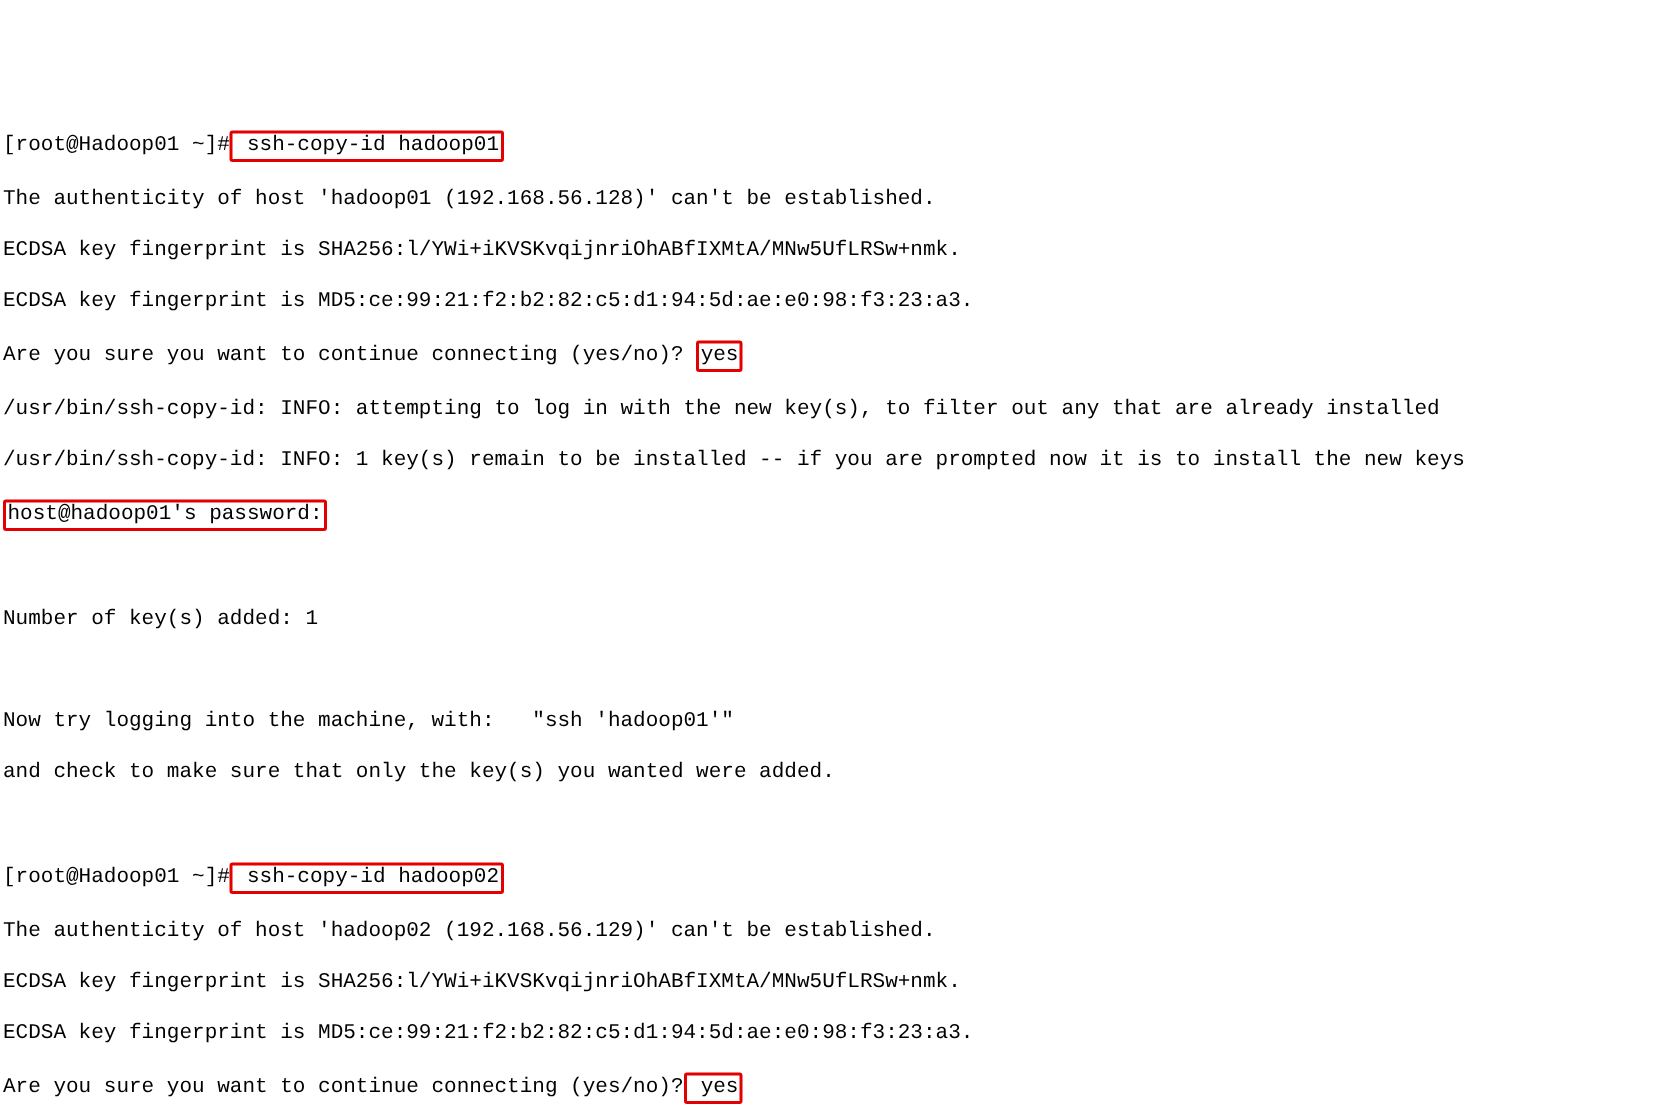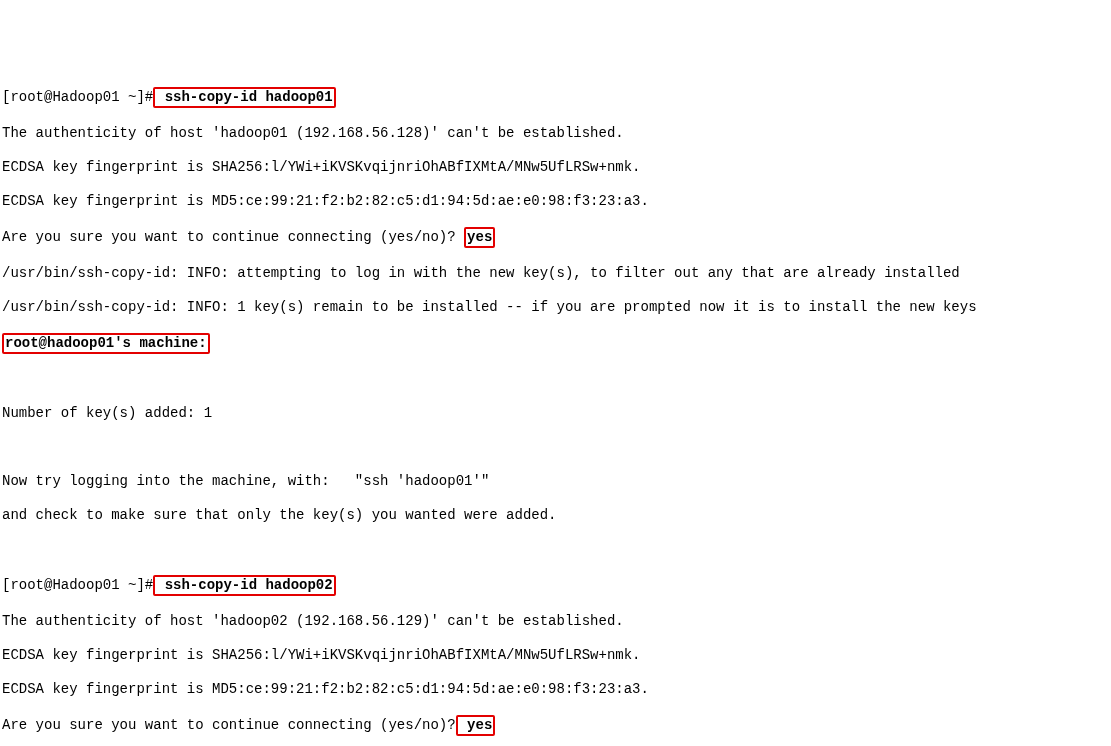--- a/index.html
+++ b/index.html
@@ -13,37 +13,36 @@
     white-space: pre;
     width: 1111px;
     position: relative;
   }
   .line { display: block; }
   .hl {
     border: 2px solid #e30000;
     border-radius: 2px;
     padding: 0 1px;
     display: inline-block;
-    font-weight: bold;
   }
 </style>
 </head>
 <body>
 
 
 
 <div>
 <span class="line"><span>[root@Hadoop01 ~]#</span><span class="hl"> ssh-copy-id hadoop01</span></span>
 <span class="line">The authenticity of host 'hadoop01 (192.168.56.128)' can't be established.</span>
 <span class="line">ECDSA key fingerprint is SHA256:l/YWi+iKVSKvqijnriOhABfIXMtA/MNw5UfLRSw+nmk.</span>
 <span class="line">ECDSA key fingerprint is MD5:ce:99:21:f2:b2:82:c5:d1:94:5d:ae:e0:98:f3:23:a3.</span>
 <span class="line"><span>Are you sure you want to continue connecting (yes/no)?</span> <span class="hl">yes</span></span>
 <span class="line">/usr/bin/ssh-copy-id: INFO: attempting to log in with the new key(s), to filter out any that are already installed</span>
 <span class="line">/usr/bin/ssh-copy-id: INFO: 1 key(s) remain to be installed -- if you are prompted now it is to install the new keys</span>
-<span class="line"><span class="hl">root@hadoop01's machine:</span></span>
+<span class="line"><span class="hl">host@hadoop01's password:</span></span>
 <span class="line"> </span>
 <span class="line">Number of key(s) added: 1</span>
 <span class="line"> </span>
 <span class="line">Now try logging into the machine, with:   "ssh 'hadoop01'"</span>
 <span class="line">and check to make sure that only the key(s) you wanted were added.</span>
 <span class="line"> </span>
 <span class="line"><span>[root@Hadoop01 ~]#</span><span class="hl"> ssh-copy-id hadoop02</span></span>
 <span class="line">The authenticity of host 'hadoop02 (192.168.56.129)' can't be established.</span>
 <span class="line">ECDSA key fingerprint is SHA256:l/YWi+iKVSKvqijnriOhABfIXMtA/MNw5UfLRSw+nmk.</span>
 <span class="line">ECDSA key fingerprint is MD5:ce:99:21:f2:b2:82:c5:d1:94:5d:ae:e0:98:f3:23:a3.</span>

